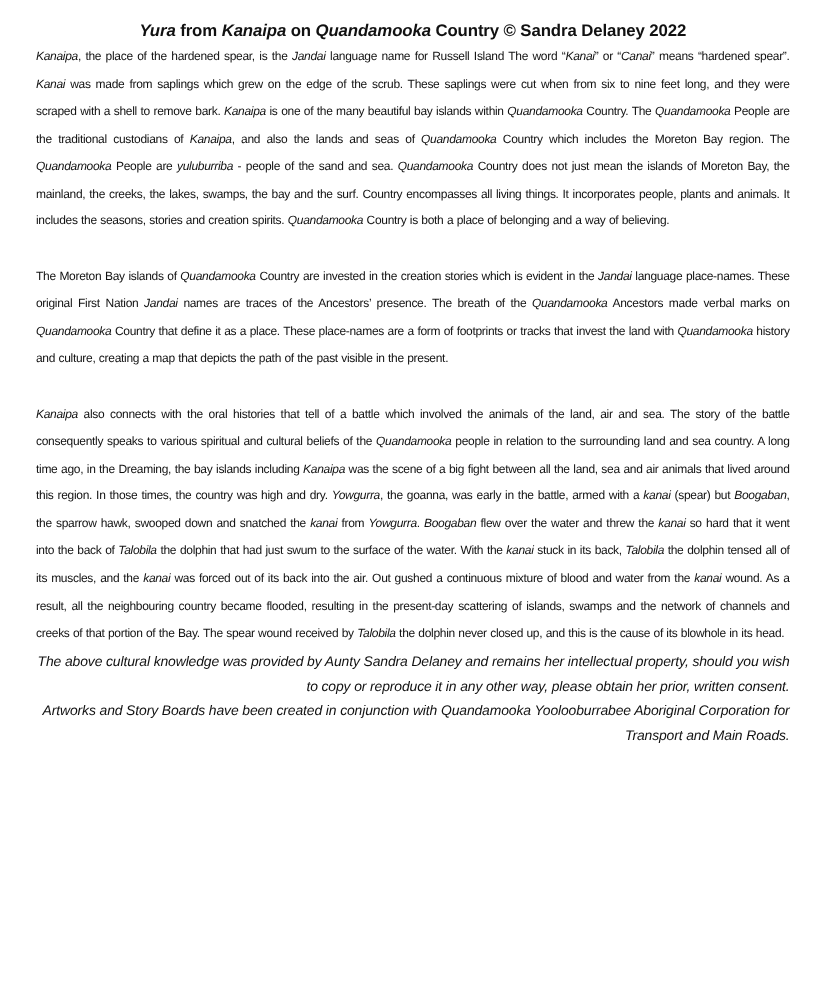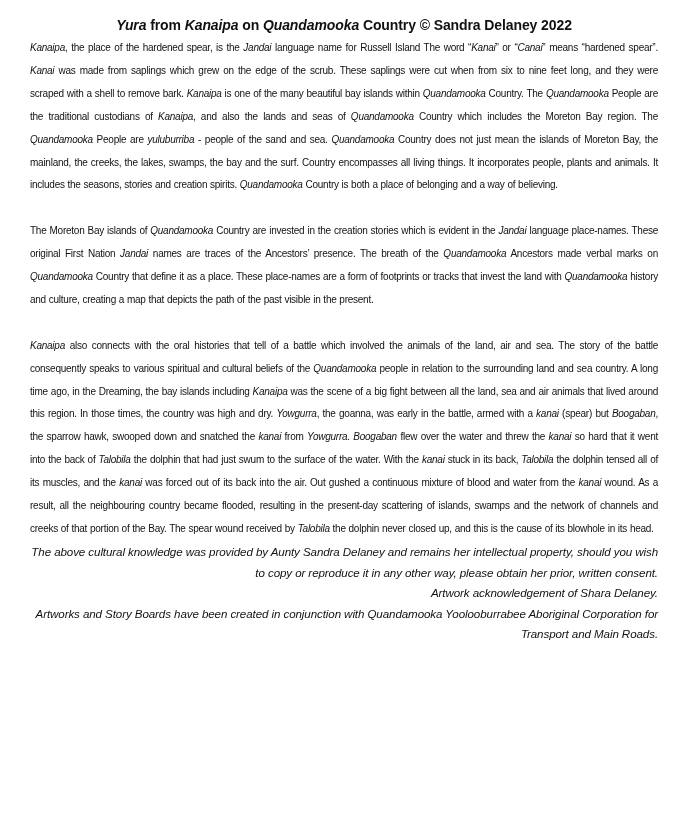--- a/index.html
+++ b/index.html
@@ -29,16 +29,15 @@
 
 <div class="page">
   <h1 class="title"><i>Yura</i><span> from </span><i>Kanaipa</i><span> on </span><i>Quandamooka</i><span> Country © Sandra Delaney 2022</span></h1>
 
   <p class="para"><i>Kanaipa</i><span>, the place of the hardened spear,  is the </span><i>Jandai</i><span> language name for Russell Island  The word “</span><i>Kanai</i><span>” or “</span><i>Canai</i><span>” means “hardened spear”. </span><i>Kanai</i><span> was made from saplings which grew on the edge of the scrub. These saplings were cut when from six to nine feet long, and they were scraped with a shell to remove bark. </span><i>Kanaipa</i><span> is one of the many beautiful bay islands within </span><i>Quandamooka</i><span> Country. The </span><i>Quandamooka</i><span> People are the traditional custodians of </span><i>Kanaipa</i><span>, and also the lands and seas of </span><i>Quandamooka</i><span> Country which includes the Moreton Bay region. The </span><i>Quandamooka</i><span> People are </span><i>yuluburriba</i><span> - people of the sand and sea. </span><i>Quandamooka</i><span> Country does not just mean the islands of Moreton Bay, the mainland, the creeks, the lakes, swamps, the bay and the surf. Country encompasses all living things. It incorporates people, plants and animals. It includes the seasons, stories and creation spirits. </span><i>Quandamooka</i><span> Country is both a place of belonging and a way of believing.</span></p>
   <p class="para"><span>The Moreton Bay islands of </span><i>Quandamooka</i><span> Country are invested in the creation stories which is evident in the </span><i>Jandai</i><span> language place-names. These original First Nation </span><i>Jandai</i><span> names are traces of the Ancestors’ presence. The breath of the </span><i>Quandamooka</i><span> Ancestors made verbal marks on </span><i>Quandamooka</i><span> Country that define it as a place. These place-names are a form of footprints or tracks that invest the land with </span><i>Quandamooka</i><span> history and culture, creating a map that depicts the path of the past visible in the present.</span></p>
   <p class="para"><i>Kanaipa</i><span> also connects with the oral histories that tell of a battle which involved the animals of the land, air and sea. The story of the battle consequently speaks to various spiritual and cultural beliefs of the </span><i>Quandamooka</i><span> people in relation to the surrounding land and sea country.  A long time ago, in the Dreaming, the bay islands including </span><i>Kanaipa</i><span> was the scene of a big fight between all the land, sea and air animals that lived around this region. In those times, the country was high and dry. </span><i>Yowgurra</i><span>, the goanna, was early in the battle, armed with a </span><i>kanai</i><span> (spear) but </span><i>Boogaban</i><span>, the sparrow hawk, swooped down and snatched the </span><i>kanai</i><span> from </span><i>Yowgurra</i><span>. </span><i>Boogaban</i><span> flew over the water and threw the </span><i>kanai</i><span> so hard that it went into the back of </span><i>Talobila</i><span> the dolphin that had just swum to the surface of the water.  With the </span><i>kanai</i><span> stuck in its back, </span><i>Talobila</i><span> the dolphin tensed all of its muscles, and the </span><i>kanai</i><span> was forced out of its back into the air. Out gushed a continuous mixture of blood and water from the </span><i>kanai</i><span> wound.  As a result, all the neighbouring country became flooded, resulting in the present-day scattering of islands, swamps and the network of channels and creeks of that portion of the Bay.  The spear wound received by </span><i>Talobila</i><span> the dolphin never closed up, and this is the cause of its blowhole in its head.</span></p>
 
   <div class="credits">
     <p>The above cultural knowledge was provided by Aunty Sandra Delaney and remains her intellectual property, should you wish to copy or reproduce it in any other way, please obtain her prior, written consent.</p>
-    <p>Artwork acknowledgement of Shara Delaney.</p>
     <p>Artworks and Story Boards have been created in conjunction with Quandamooka Yoolooburrabee Aboriginal Corporation for Transport and Main Roads.</p>
   </div>
 </div>
 
 </body></html>

